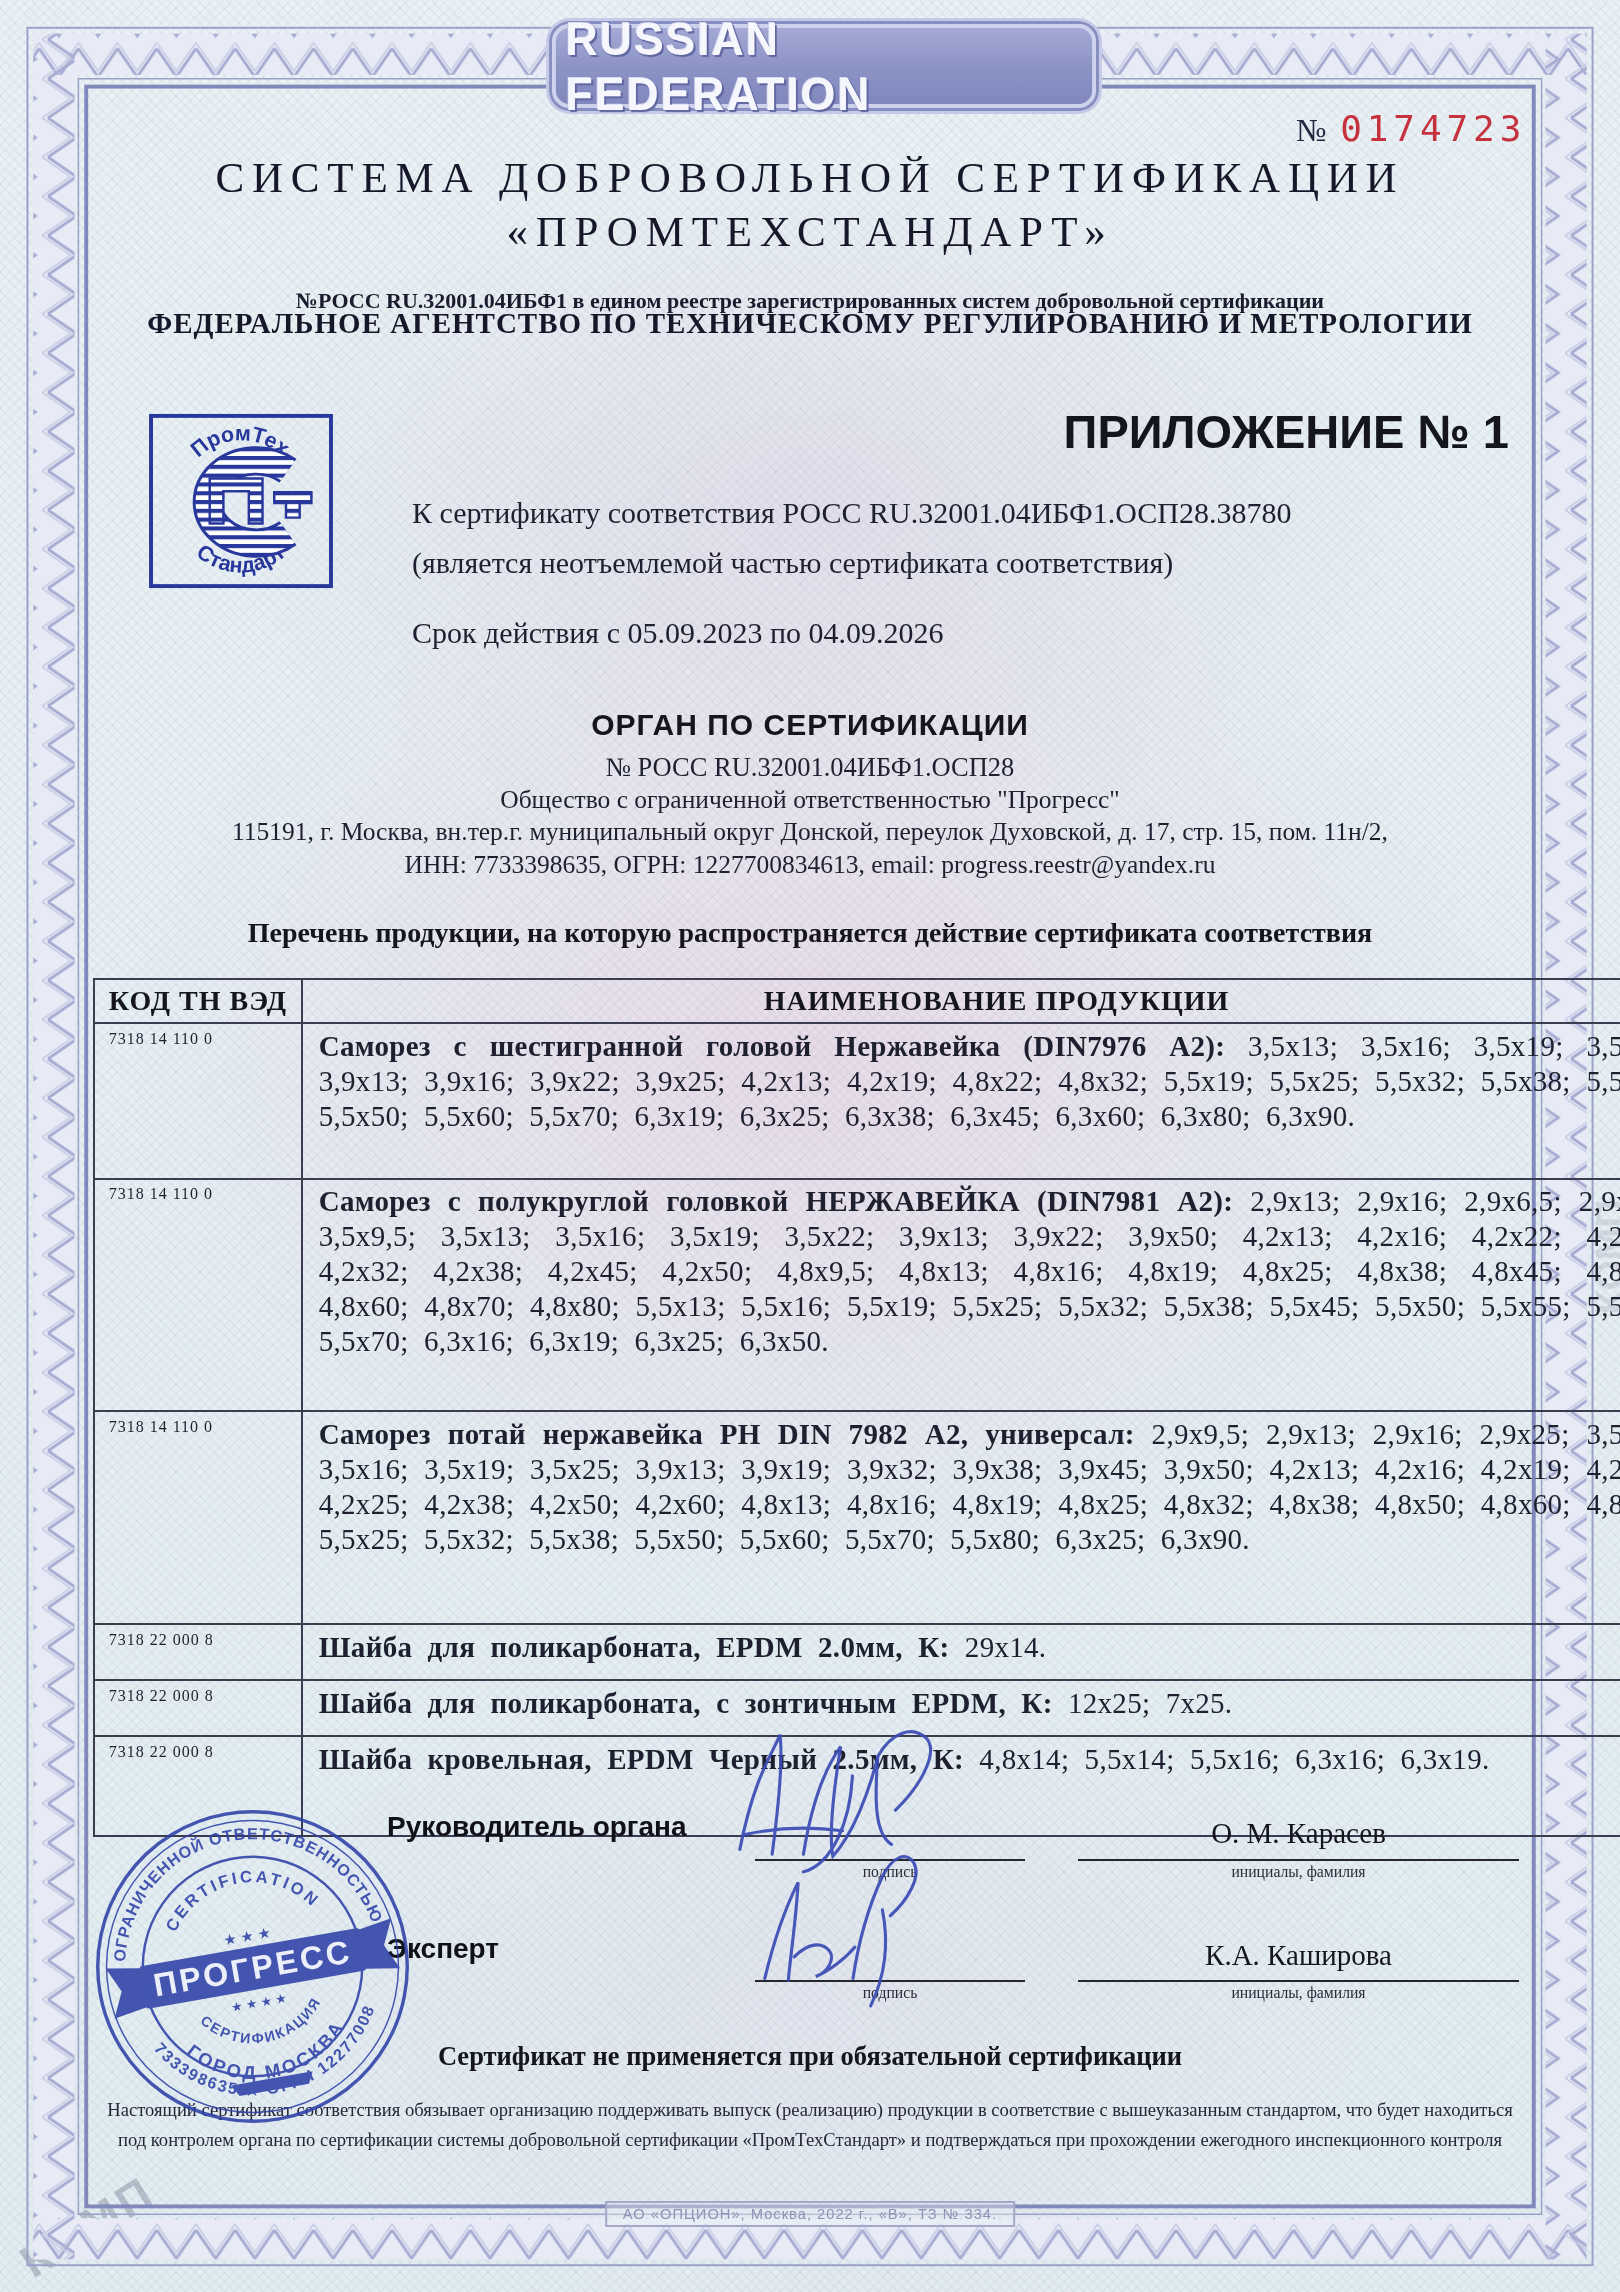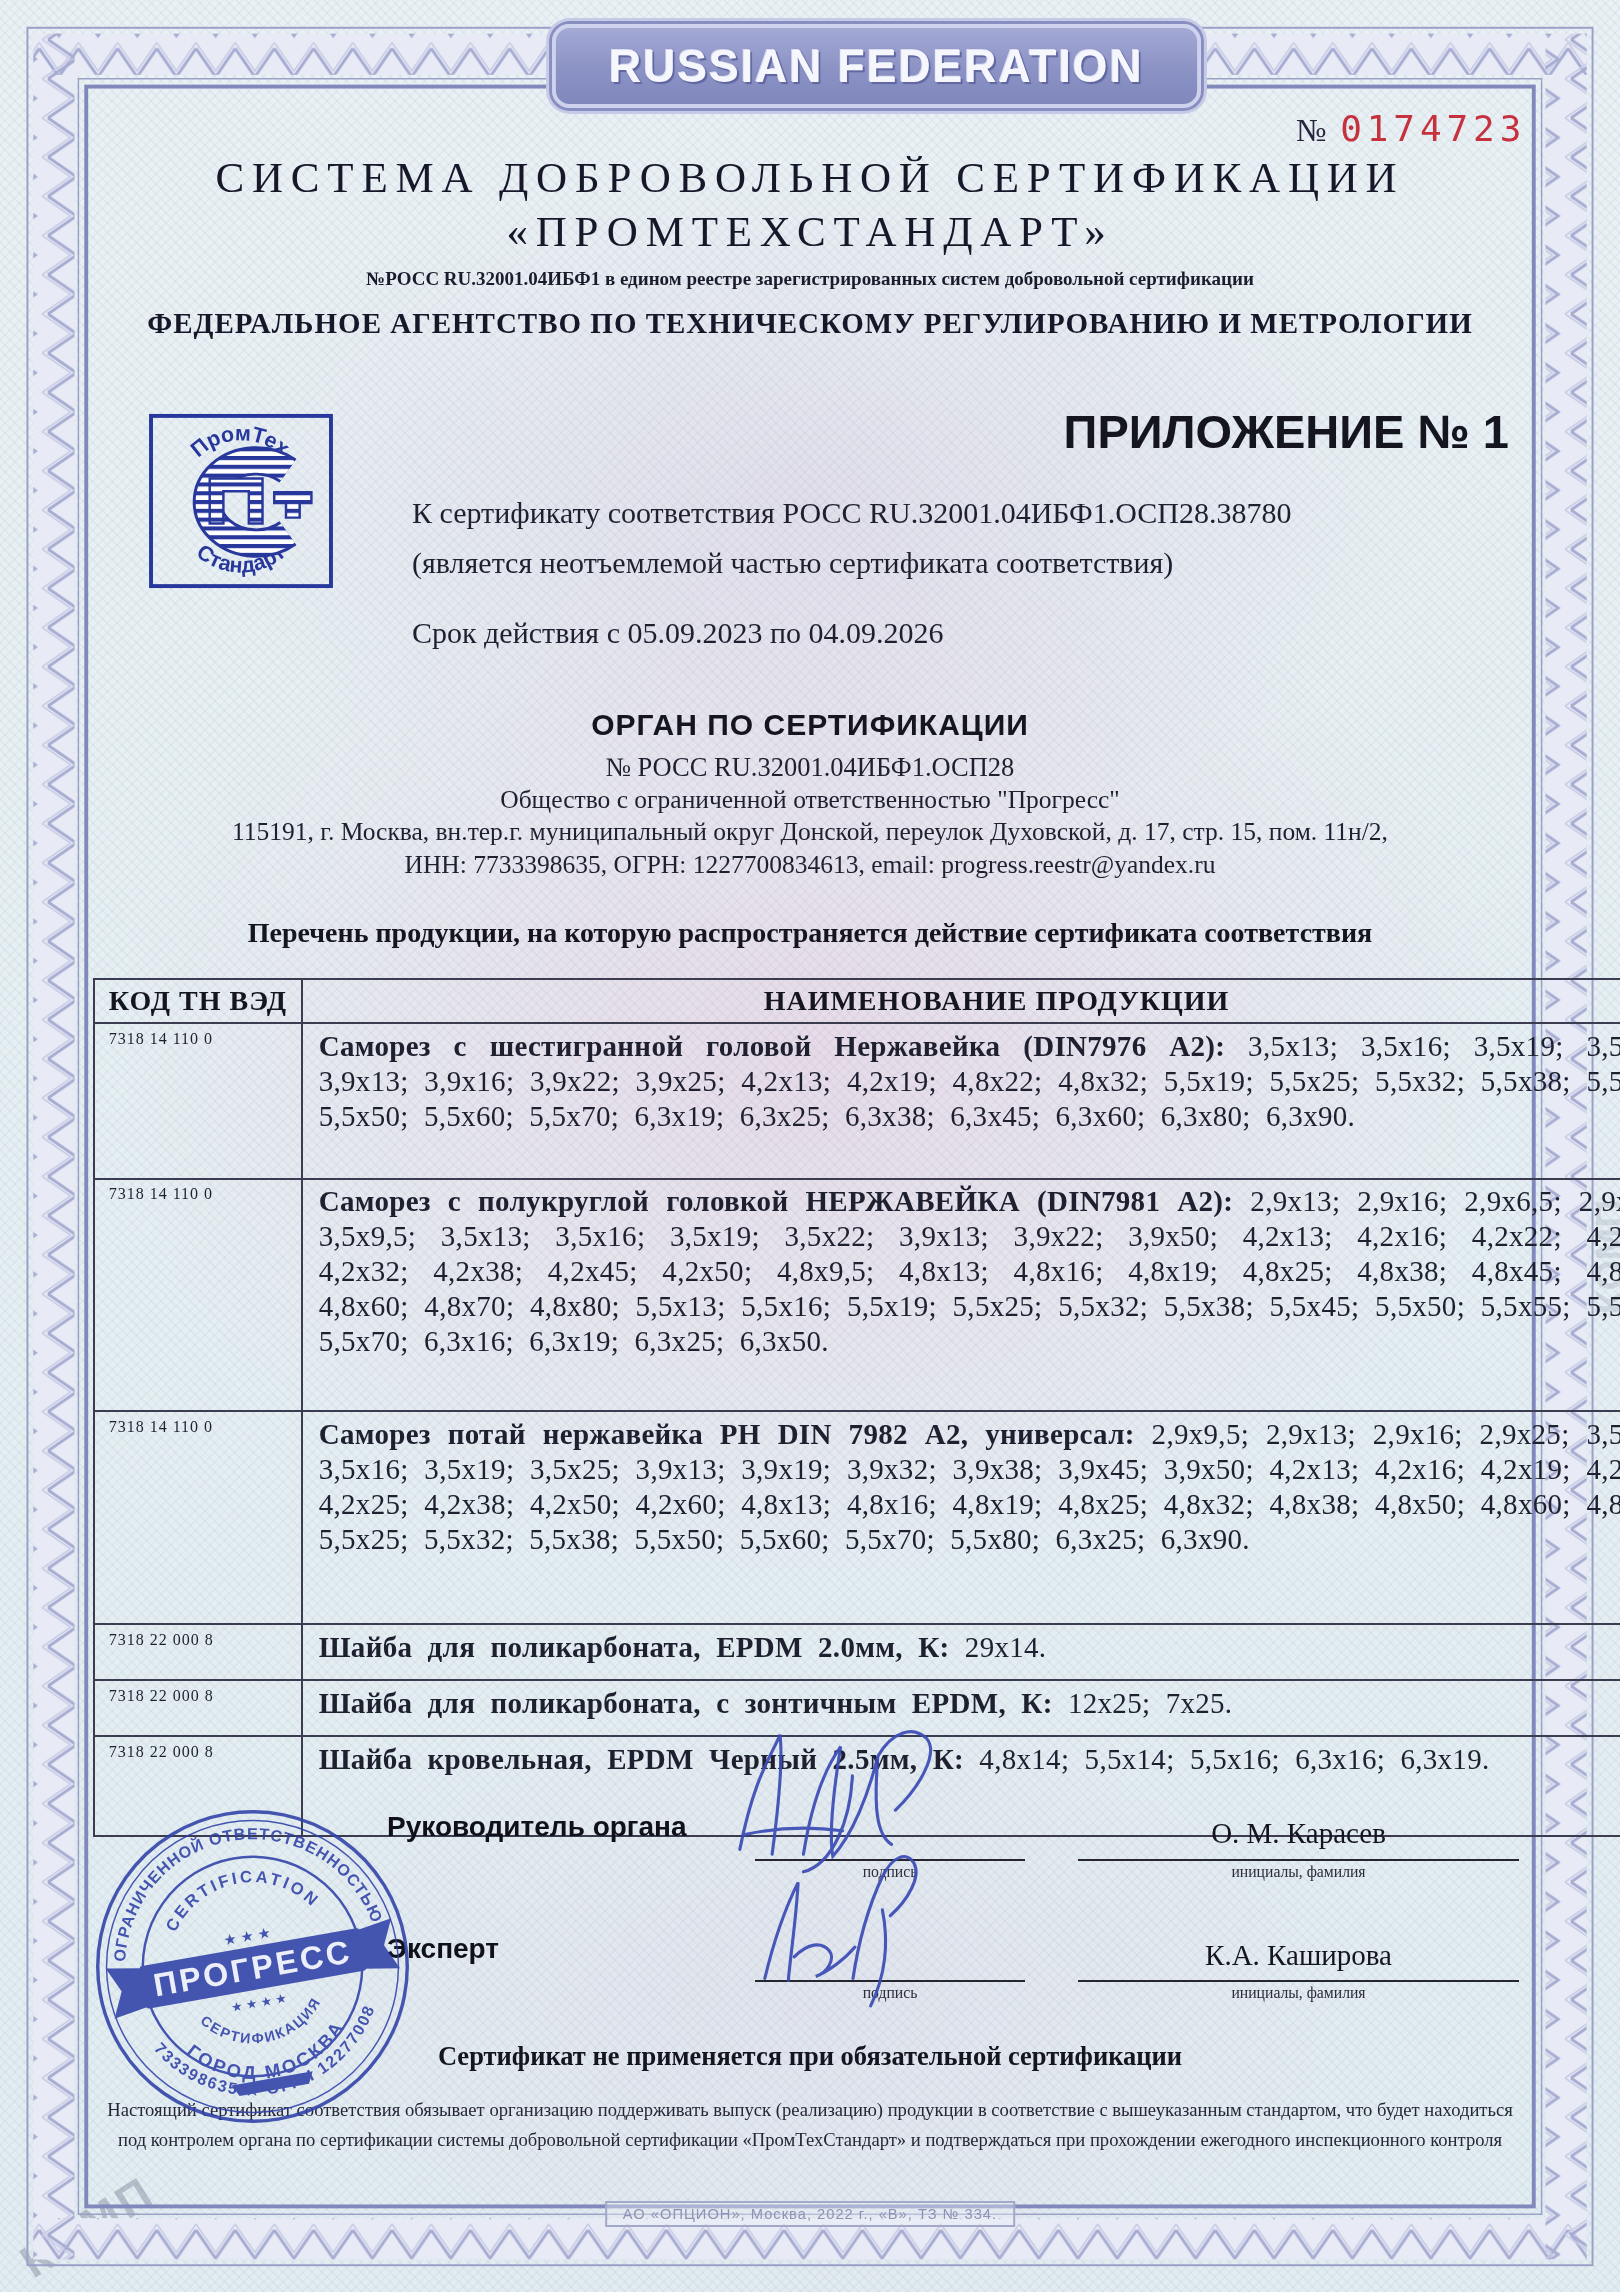--- a/index.html
+++ b/index.html
@@ -18,39 +18,39 @@
       repeating-linear-gradient(45deg, rgba(140,175,190,.10) 0 2px, rgba(0,0,0,0) 2px 6.9px),
       repeating-linear-gradient(-45deg, rgba(170,150,185,.08) 0 2px, rgba(0,0,0,0) 2px 6.9px);
   }
   .abs { position:absolute; }
   .ctr { left:0; right:0; text-align:center; }
   .sans { font-family:"Liberation Sans", sans-serif; }
 
   .frame { position:absolute; left:0; top:0; z-index:1; }
 
   .banner{
-    z-index:3; left:552px; top:23.5px; width:649px; height:84px;
+    z-index:3; left:552px; top:23.5px; width:544px; height:84px;
     background:linear-gradient(180deg,#a6abd6 0%,#8b92c4 55%,#7f86bb 100%);
     border-radius:17.6px;
     box-shadow:0 0 0 2.9px #878ec0, 0 0 0 5.9px #c6cae6, inset 0 0 0 3.9px #ced2ec;
     display:flex; align-items:center; justify-content:center;
   }
   .banner-text{
     font-family:"Liberation Sans", sans-serif; font-weight:bold; font-size:47px;
     letter-spacing:2px; color:#f6f7fd; transform:scaleX(.95);
     text-shadow:2px 2px 1px #5f66a0, -1px -1px 0 #dadcf2, 0 0 2px #6a71a9;
   }
 
   .cert-no{ z-index:3; left:1296px; top:108px; display:flex; gap:13.7px; align-items:baseline;}
   .cert-no .mark{ font-size:32px; color:#262640; }
   .cert-no .digits{ font-family:"DejaVu Sans Mono", monospace; font-size:36px; color:#c5323e; letter-spacing:4.9px; }
 
   .t1{ top:153px; font-size:43px; letter-spacing:7.8px; color:#17172a; }
   .t2{ top:207px; font-size:43px; letter-spacing:7.8px; color:#17172a; }
-  .t3{ top:268px; font-size:19px; font-weight:bold; color:#1b1b2e; }
+  .t3{ top:288px; font-size:22px; font-weight:bold; color:#1b1b2e; }
   .t4{ top:307px; font-size:29px; font-weight:bold; letter-spacing:1px; color:#17172a; }
 
   .app-title{ top:404px; left:372px; width:1137px; text-align:right;
     font-size:47px; font-weight:bold; letter-spacing:0px; color:#15151f; }
   .app-l1{ top:496px; left:412px; font-size:30px; }
   .app-l2{ top:546px; left:412px; font-size:30px; }
   .app-val{ top:616px; left:412px; font-size:30px; }
 
   .org-h { top:708px; font-size:30px; font-weight:bold; letter-spacing:1px; color:#15151f;}
   .org-n { top:752px; font-size:26.5px; }

